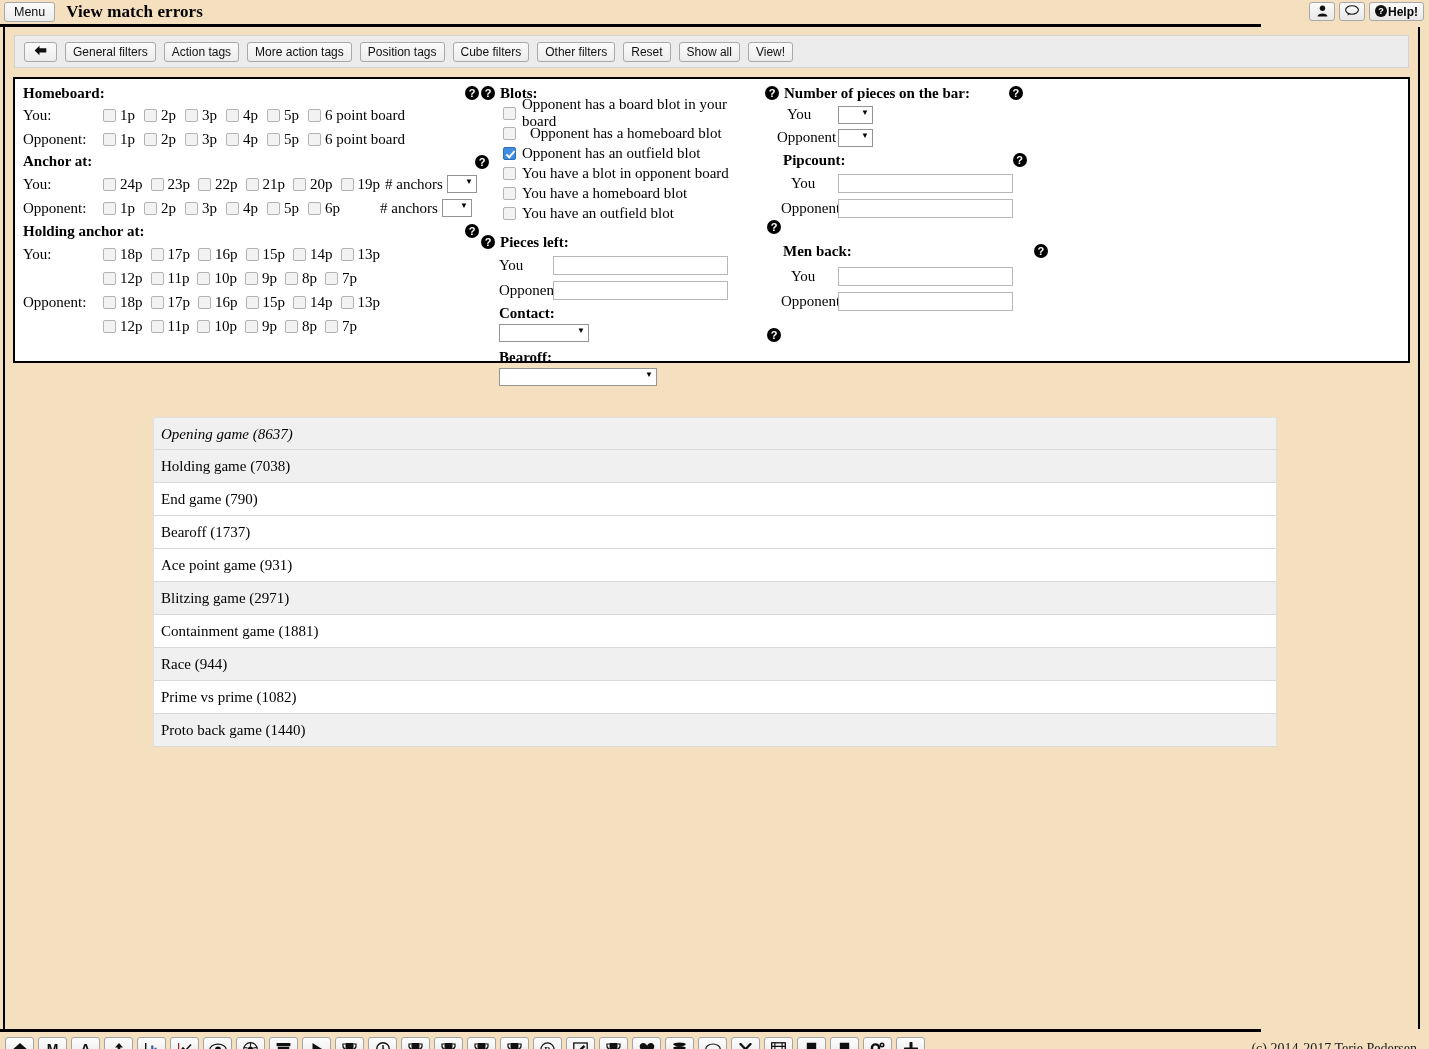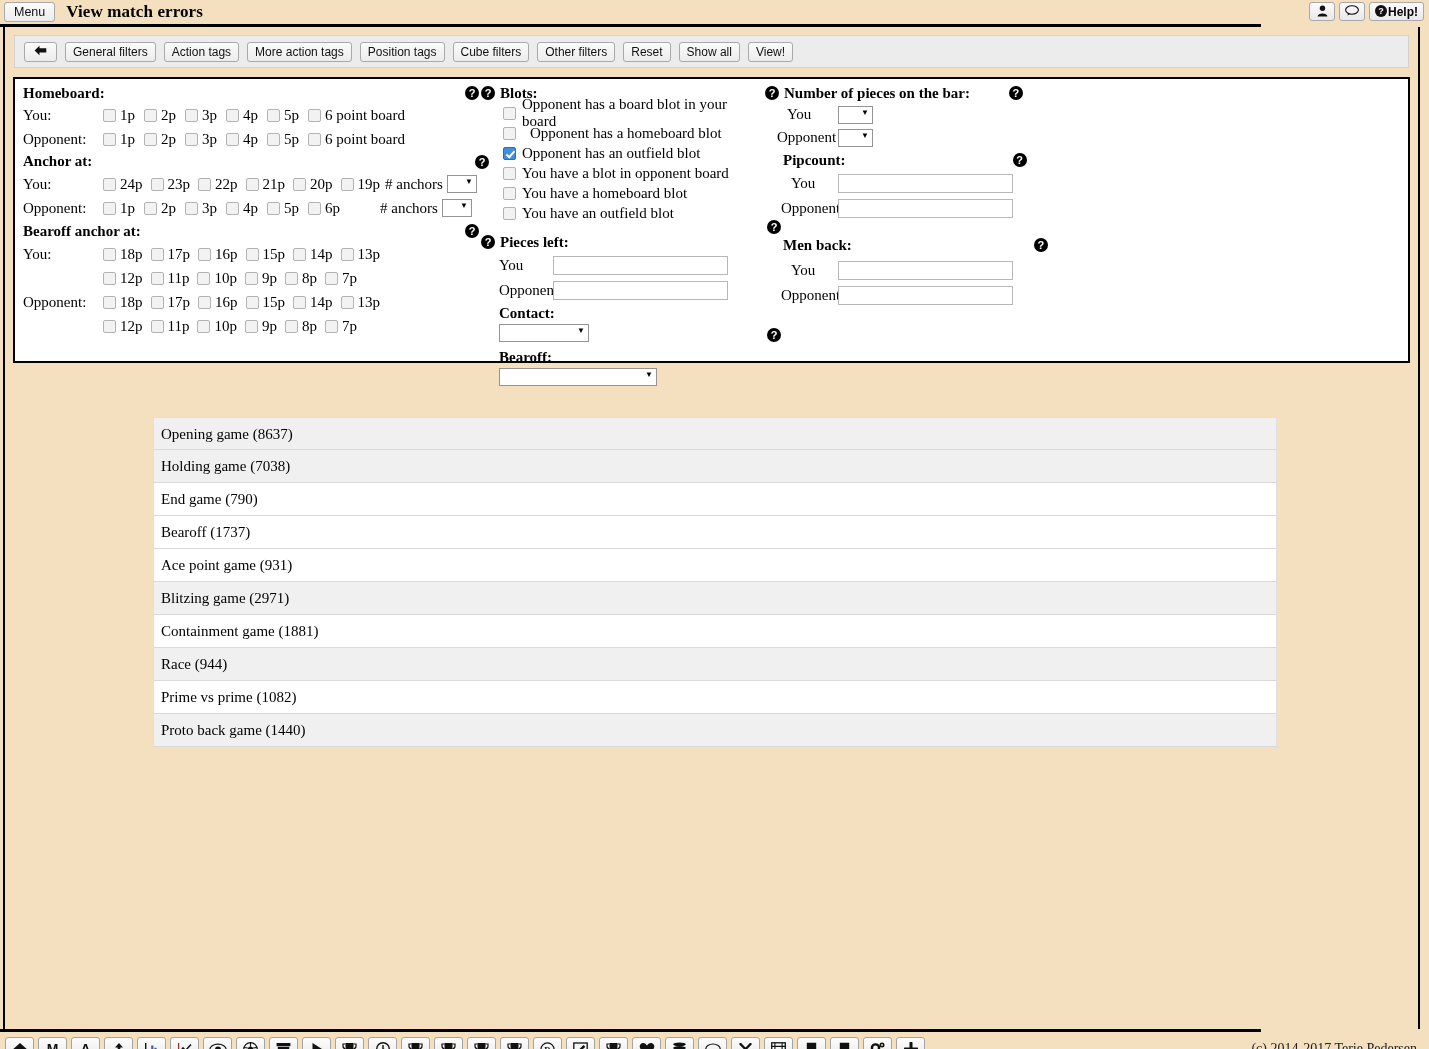--- a/index.html
+++ b/index.html
@@ -184,21 +184,21 @@
     line-height: 33px;
     padding-left: 7px;
     font-size: 15px;
     border-bottom: 1px solid #d9d9d9;
     border-left: 1px solid #e0e0e0;
     border-right: 1px solid #e0e0e0;
     background: #fff;
     cursor: pointer;
   }
   .res-row.alt { background: #f0f0f0; }
-  .res-row:first-child { border-top: 1px solid #e0e0e0; }
+  .res-row:first-child { border-top: 1px solid #e0e0e0; font-style: italic; }
   #total-bar {
     height: 23px;
     line-height: 23px;
     background: #555452;
     color: #fff;
     text-align: center;
     font-weight: bold;
     font-size: 14px;
   }
   
@@ -376,21 +376,21 @@
           <input type="checkbox" class="cbx" style="">
               <span class="pt">6p</span>
           <span class="pt" style="margin-left:36px;"># anchors</span>
           <span class="selwrap">
             <select class="sel" style="width:30px;"><option></option></select>
           </span>
         </span>
       </div>
 
       <div style="display:flex;align-items:center;justify-content:space-between;height:22px;">
-        <span class="grp-title">Bearoff anchor at:</span>
+        <span class="grp-title">Holding anchor at:</span>
         <span class="helpicon">?</span>
       </div>
       <div class="row">
         <span class="rowlabel" style="width:80px;">You:</span>
         <span style="display:flex;align-items:center;gap:4px;">
           <input type="checkbox" class="cbx" style="">
               <span class="pt" style="margin-right:4px;">18p</span>
           <input type="checkbox" class="cbx" style="">
               <span class="pt" style="margin-right:4px;">17p</span>
           <input type="checkbox" class="cbx" style="">
@@ -546,21 +546,21 @@
       </div>
       <div class="row" style="height:25px;">
         <span class="pt" style="width:73px;padding-left:26px;">You</span>
         <input type="text" class="txtin" style="width: 175px;">
       </div>
       <div class="row" style="height:25px;">
         <span class="pt" style="width:73px;padding-left:16px;">Opponent</span>
         <input type="text" class="txtin" style="width: 175px;">
       </div>
 
-      <div style="display:flex;align-items:center;height:26px;padding-left:18px;margin-top:11px;">
+      <div style="display:flex;align-items:center;height:26px;padding-left:18px;margin-top:17px;">
         <span class="grp-title">Men back:</span>
         <span class="helpicon" style="margin-left:182px;">?</span>
       </div>
       <div class="row" style="height:25px;">
         <span class="pt" style="width:73px;padding-left:26px;">You</span>
         <input type="text" class="txtin" style="width: 175px;">
       </div>
       <div class="row" style="height:25px;">
         <span class="pt" style="width:73px;padding-left:16px;">Opponent</span>
         <input type="text" class="txtin" style="width: 175px;">

